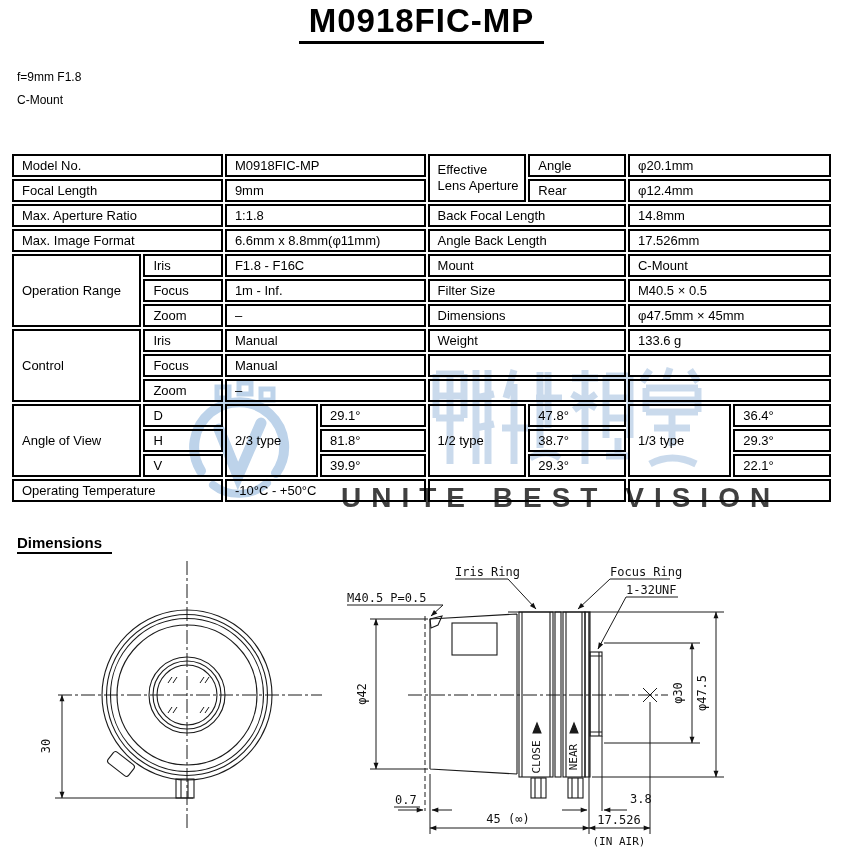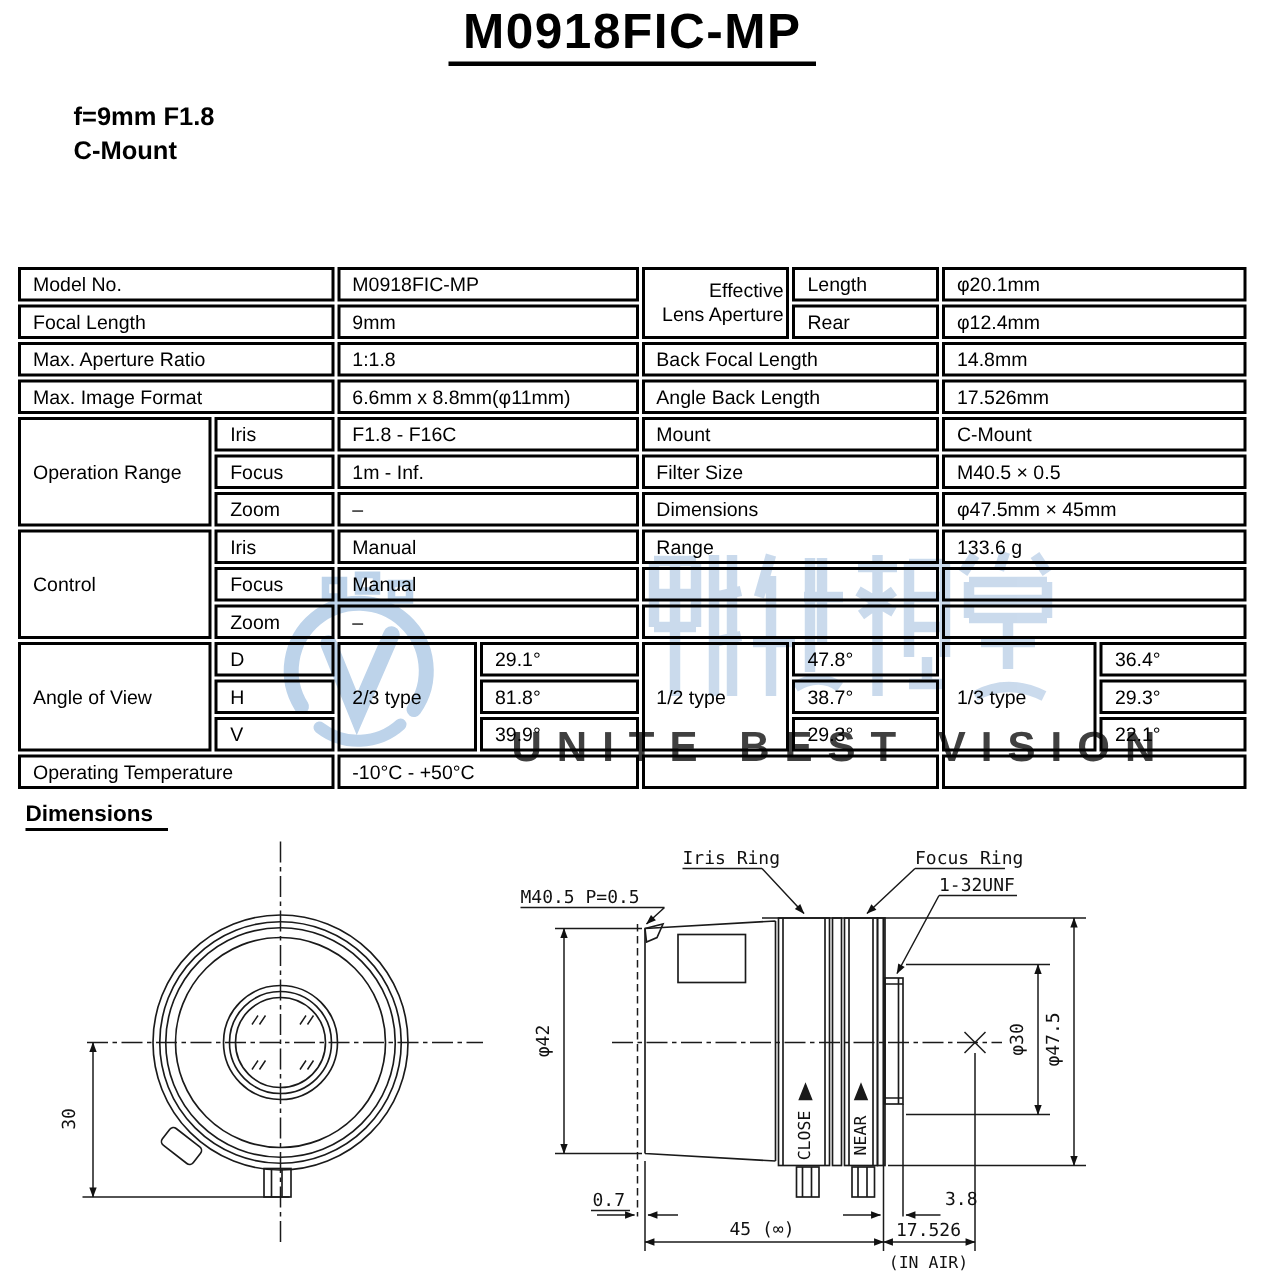--- a/index.html
+++ b/index.html
@@ -4,34 +4,34 @@
 <style>
   html,body{margin:0;padding:0;background:#fff;}
   #page{position:relative;width:843px;height:853px;background:#ffffff;overflow:hidden;
         font-family:"Liberation Sans",sans-serif;color:#000;}
   
   .title-wrap{position:absolute;top:2px;left:0;width:100%;text-align:center;}
   .doc-title{display:inline-block;font-size:33px;font-weight:bold;letter-spacing:1px;
              border-bottom:3px solid #000;padding:0 10px 1px 10px;
              font-family:"Liberation Sans",sans-serif;}
   
-  .header-block{position:absolute;left:17px;top:66px;font-size:17px;font-weight:bold;line-height:23px;margin-left:32px;}
+  .header-block{position:absolute;left:17px;top:66px;font-size:12px;font-weight:normal;line-height:23px;}
   
   .wm{position:absolute;pointer-events:none;}
   .wm-latin{left:341px;top:466px;font-size:28px;letter-spacing:10px;color:#404040;
             font-weight:bold;white-space:nowrap;z-index:3;margin-top:16px;}
   .wm-logo{left:179px;top:381px;z-index:3;}
   .wm-cjk{left:428px;top:364px;z-index:3;}
   
-  .spec-table{position:absolute;left:10px;top:176px;z-index:4;
+  .spec-table{position:absolute;left:10px;top:152px;z-index:4;
               border-collapse:separate;border-spacing:2px;table-layout:fixed;width:823px;}
   .spec-table td{border:2px solid #000;height:19px;padding:0 2px 0 8px;font-size:13px;
                  vertical-align:middle;background:transparent;white-space:nowrap;overflow:hidden;
                  box-sizing:content-box;}
-  .two-line{line-height:16px;padding-top:2px;text-align:right;}
+  .two-line{line-height:16px;padding-top:2px;}
   
   .dim-heading{position:absolute;left:17px;top:534px;font-size:15px;font-weight:bold;
                border-bottom:2px solid #000;padding:0 10px 1px 0;z-index:4;}
   
   .drawing{position:absolute;left:0;top:553px;z-index:4;}
   .dtxt{font-family:"DejaVu Sans Mono",monospace;font-size:12px;fill:#111;}
   .dtxt-s{font-family:"DejaVu Sans Mono",monospace;font-size:11px;fill:#111;}
 </style>
 </head>
 <body>
@@ -83,21 +83,21 @@
         <col style="width:86px">
     </colgroup>
     <tbody>
       <tr>
         <td colspan="2">Model No.</td>
         <td colspan="2">M0918FIC-MP</td>
         <td rowspan="2" class="two-line">
           <div>Effective</div>
           <div>Lens Aperture</div>
         </td>
-        <td>Length</td>
+        <td>Angle</td>
         <td colspan="2">φ20.1mm</td>
       </tr>
       <tr>
         <td colspan="2">Focal Length</td>
         <td colspan="2">9mm</td>
         <td>Rear</td>
         <td colspan="2">φ12.4mm</td>
       </tr>
       <tr>
         <td colspan="2">Max. Aperture Ratio</td>
@@ -127,21 +127,21 @@
       <tr>
         <td>Zoom</td>
         <td colspan="2">–</td>
         <td colspan="2">Dimensions</td>
         <td colspan="2">φ47.5mm × 45mm</td>
       </tr>
       <tr>
         <td rowspan="3">Control</td>
         <td>Iris</td>
         <td colspan="2">Manual</td>
-        <td colspan="2">Range</td>
+        <td colspan="2">Weight</td>
         <td colspan="2">133.6 g</td>
       </tr>
       <tr>
         <td>Focus</td>
         <td colspan="2">Manual</td>
         <td colspan="2"></td>
         <td colspan="2"></td>
       </tr>
       <tr>
         <td>Zoom</td>

